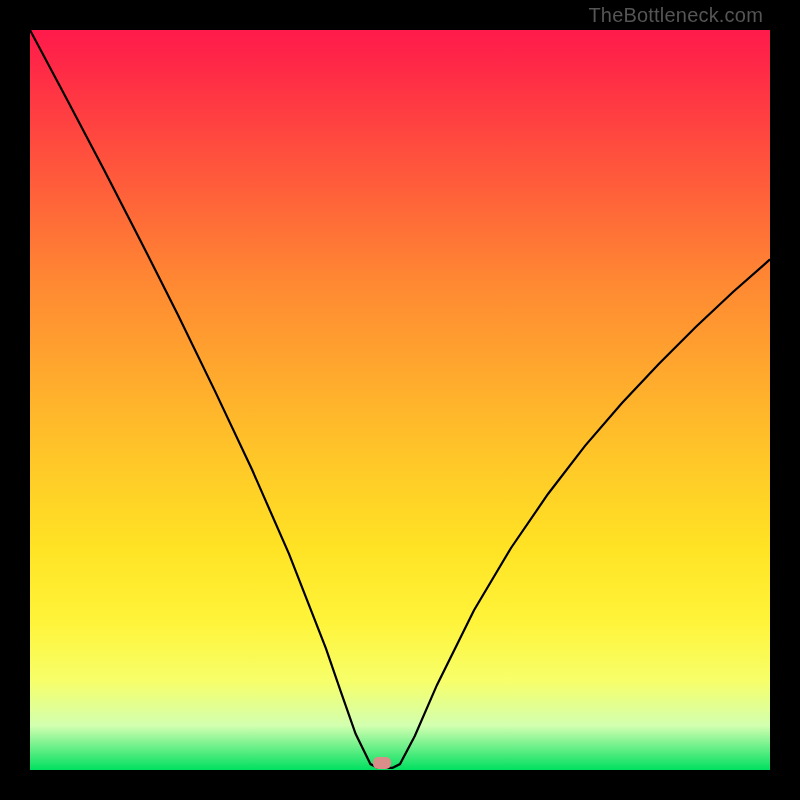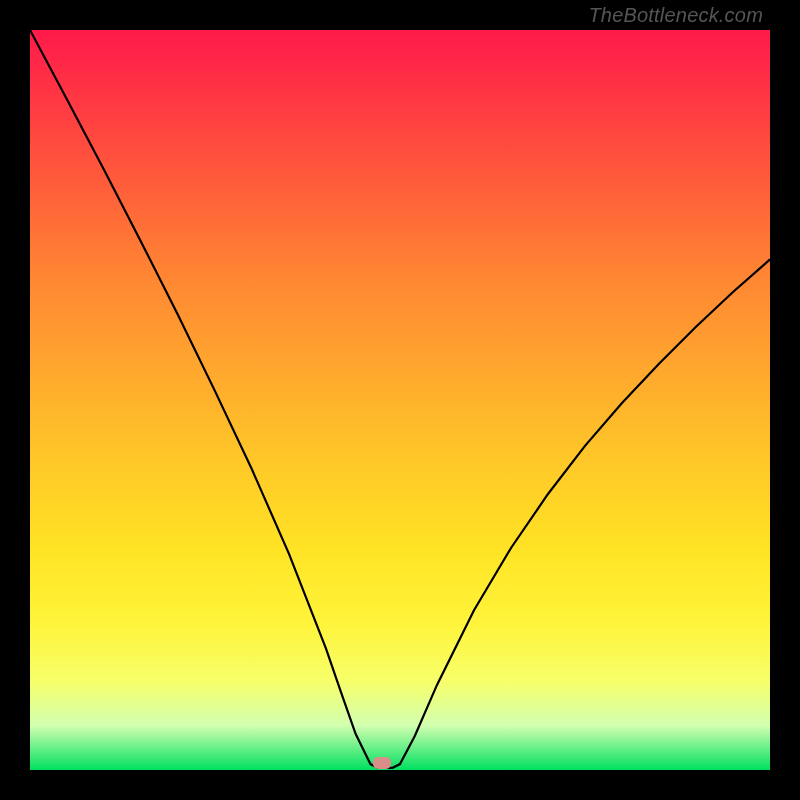--- a/index.html
+++ b/index.html
@@ -9,21 +9,20 @@
     height: 800px;
     background: #000;
     overflow: hidden;
     font-family: Arial, Helvetica, sans-serif;
   }
   .frame {
     position: relative;
     width: 773px;
     height: 800px;
     background: #000;
-    font-style: italic;
   }
   .watermark {
     position: absolute;
     top: 4px;
     right: 10px;
     color: #555;
     font-size: 20px;
     font-weight: 500;
     letter-spacing: 0.2px;
     z-index: 40;

